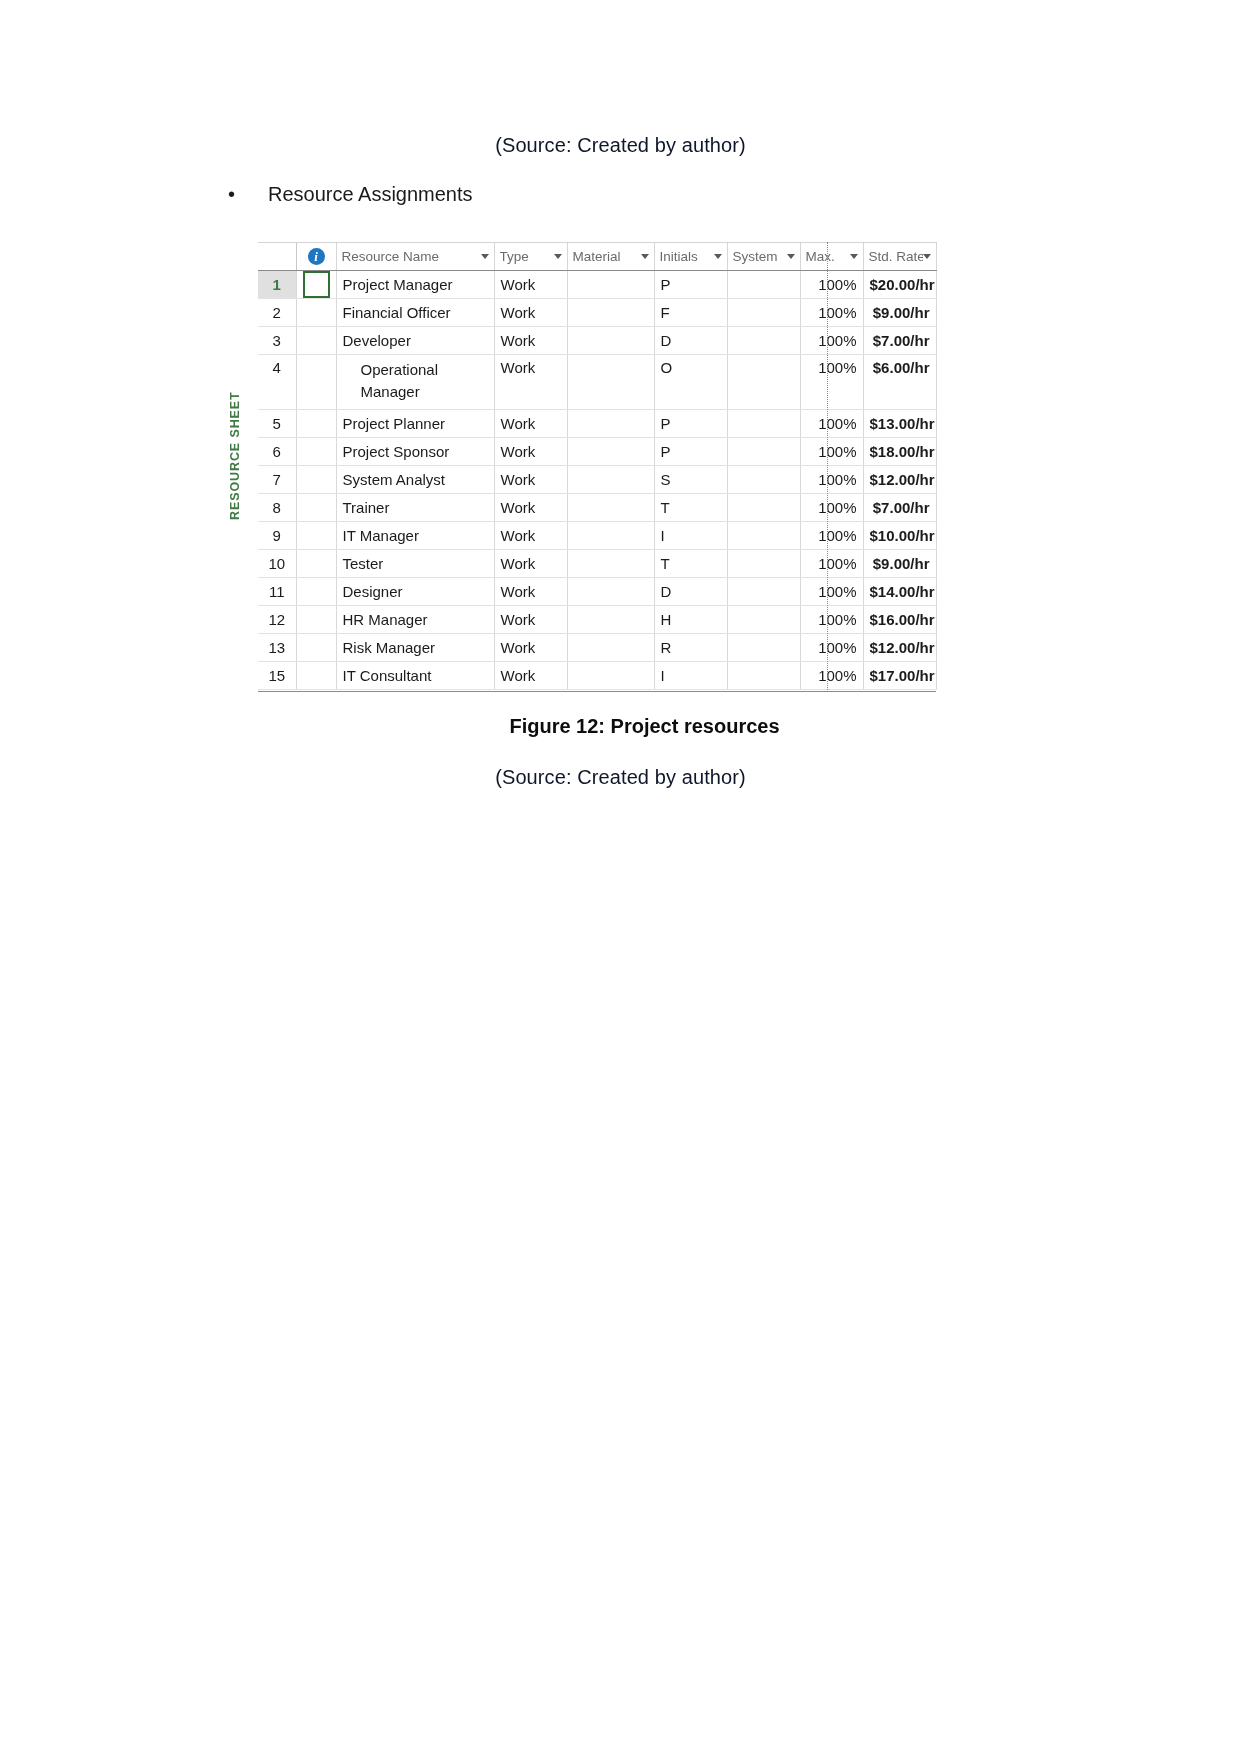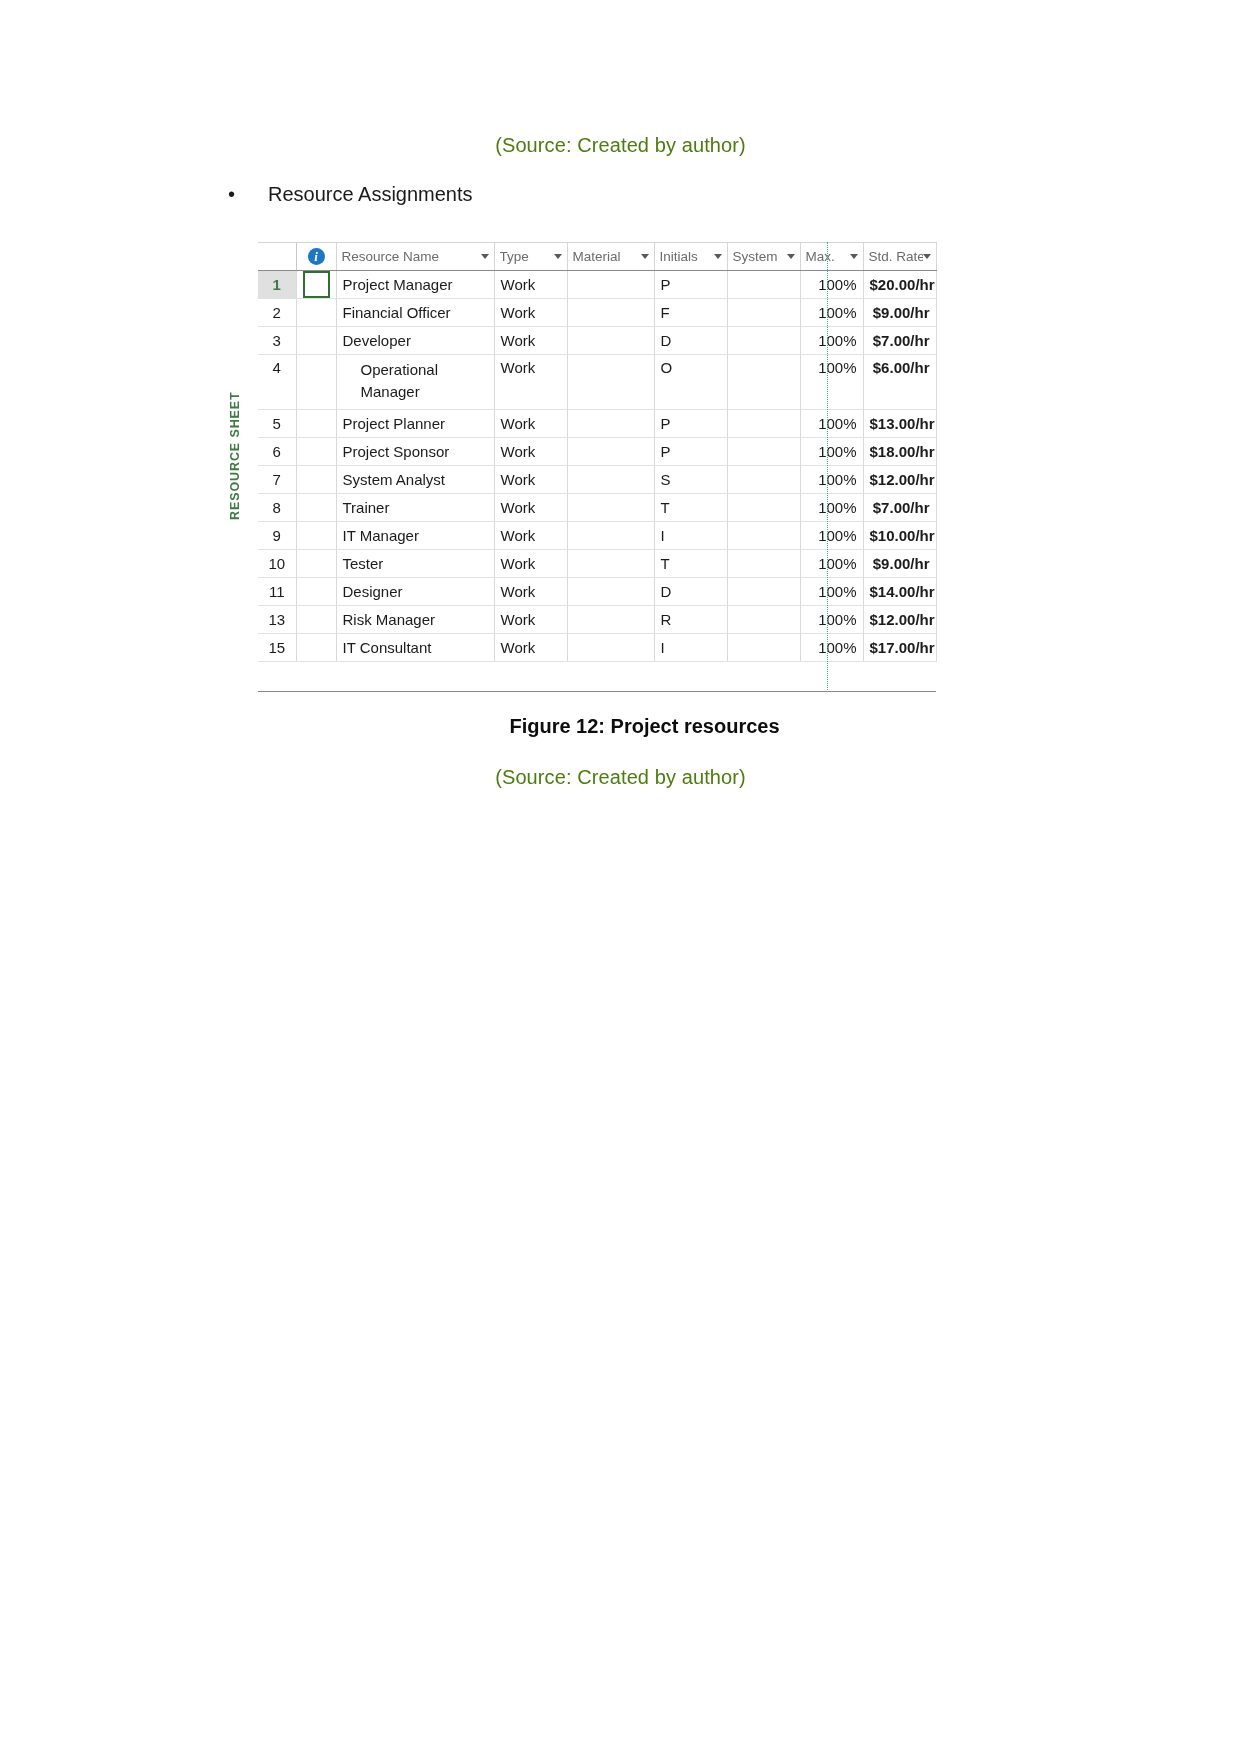--- a/index.html
+++ b/index.html
@@ -15,21 +15,21 @@
     color: #000000;
     overflow: hidden;
   }
 
   
   .doc-source {
     position: absolute;
     width: 100%;
     text-align: center;
     font-size: 20px;
-    color: #4d7c0f;
+    color: #0f172a;
     letter-spacing: .1px;
   }
   #source-top { top: 134px; }
 
   .bullet-line {
     position: absolute;
     top: 182px;
     left: 228px;
     display: flex;
     align-items: flex-start;
@@ -432,20 +432,33 @@
           </td>
           <td>Designer</td>
           <td>Work</td>
           <td></td>
           <td>D</td>
           <td></td>
           <td class="num">100%</td>
           <td class="rate">$14.00/hr</td>
         </tr>
         <tr>
+          <td class="rownum">12</td>
+          <td class="indicator">
+            <div class="sel-box"></div>
+          </td>
+          <td>HR Manager</td>
+          <td>Work</td>
+          <td></td>
+          <td>H</td>
+          <td></td>
+          <td class="num">100%</td>
+          <td class="rate">$16.00/hr</td>
+        </tr>
+        <tr>
           <td class="rownum">13</td>
           <td class="indicator">
             <div class="sel-box"></div>
           </td>
           <td>Risk Manager</td>
           <td>Work</td>
           <td></td>
           <td>R</td>
           <td></td>
           <td class="num">100%</td>

